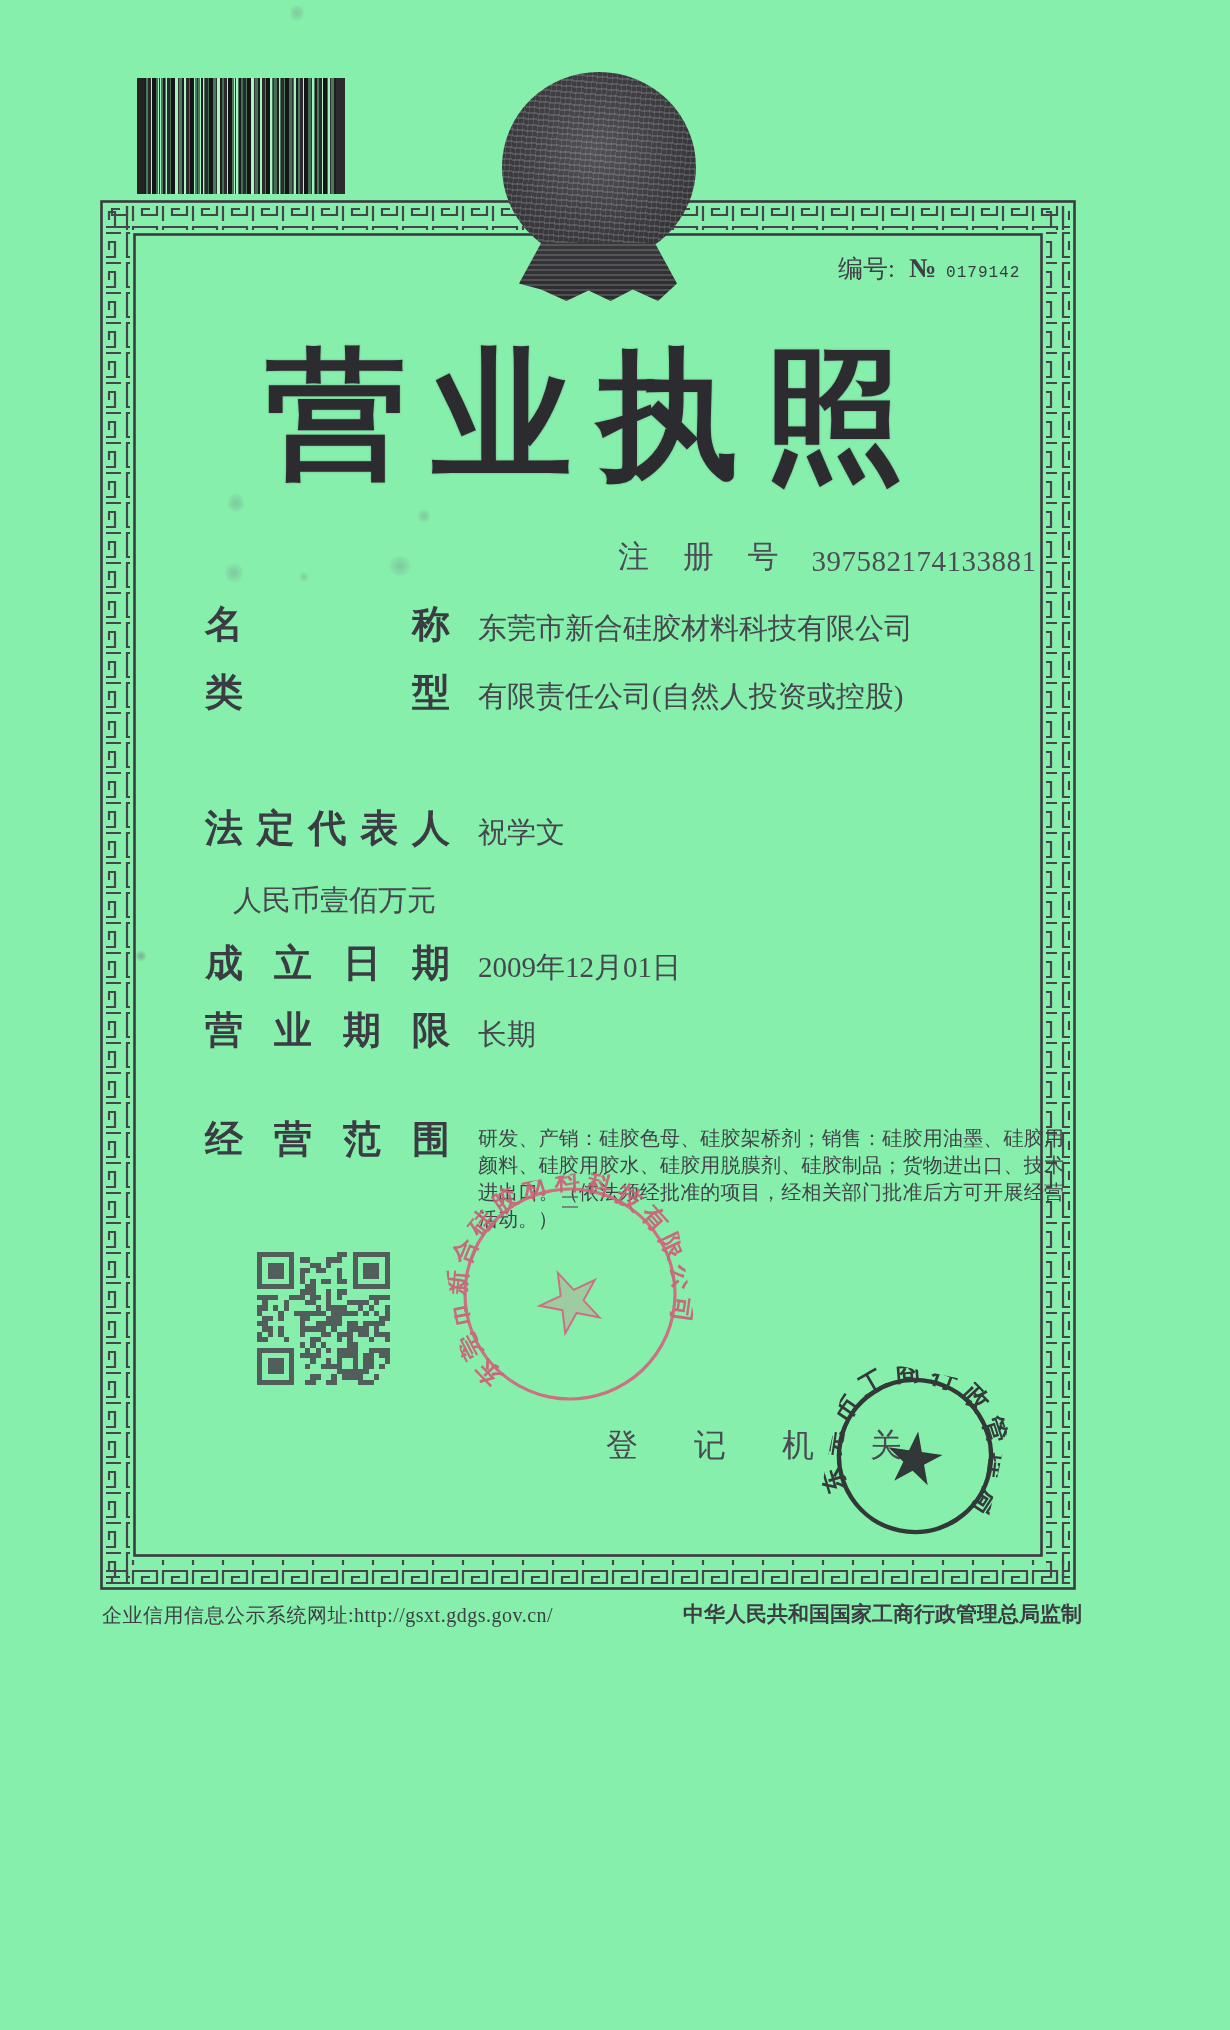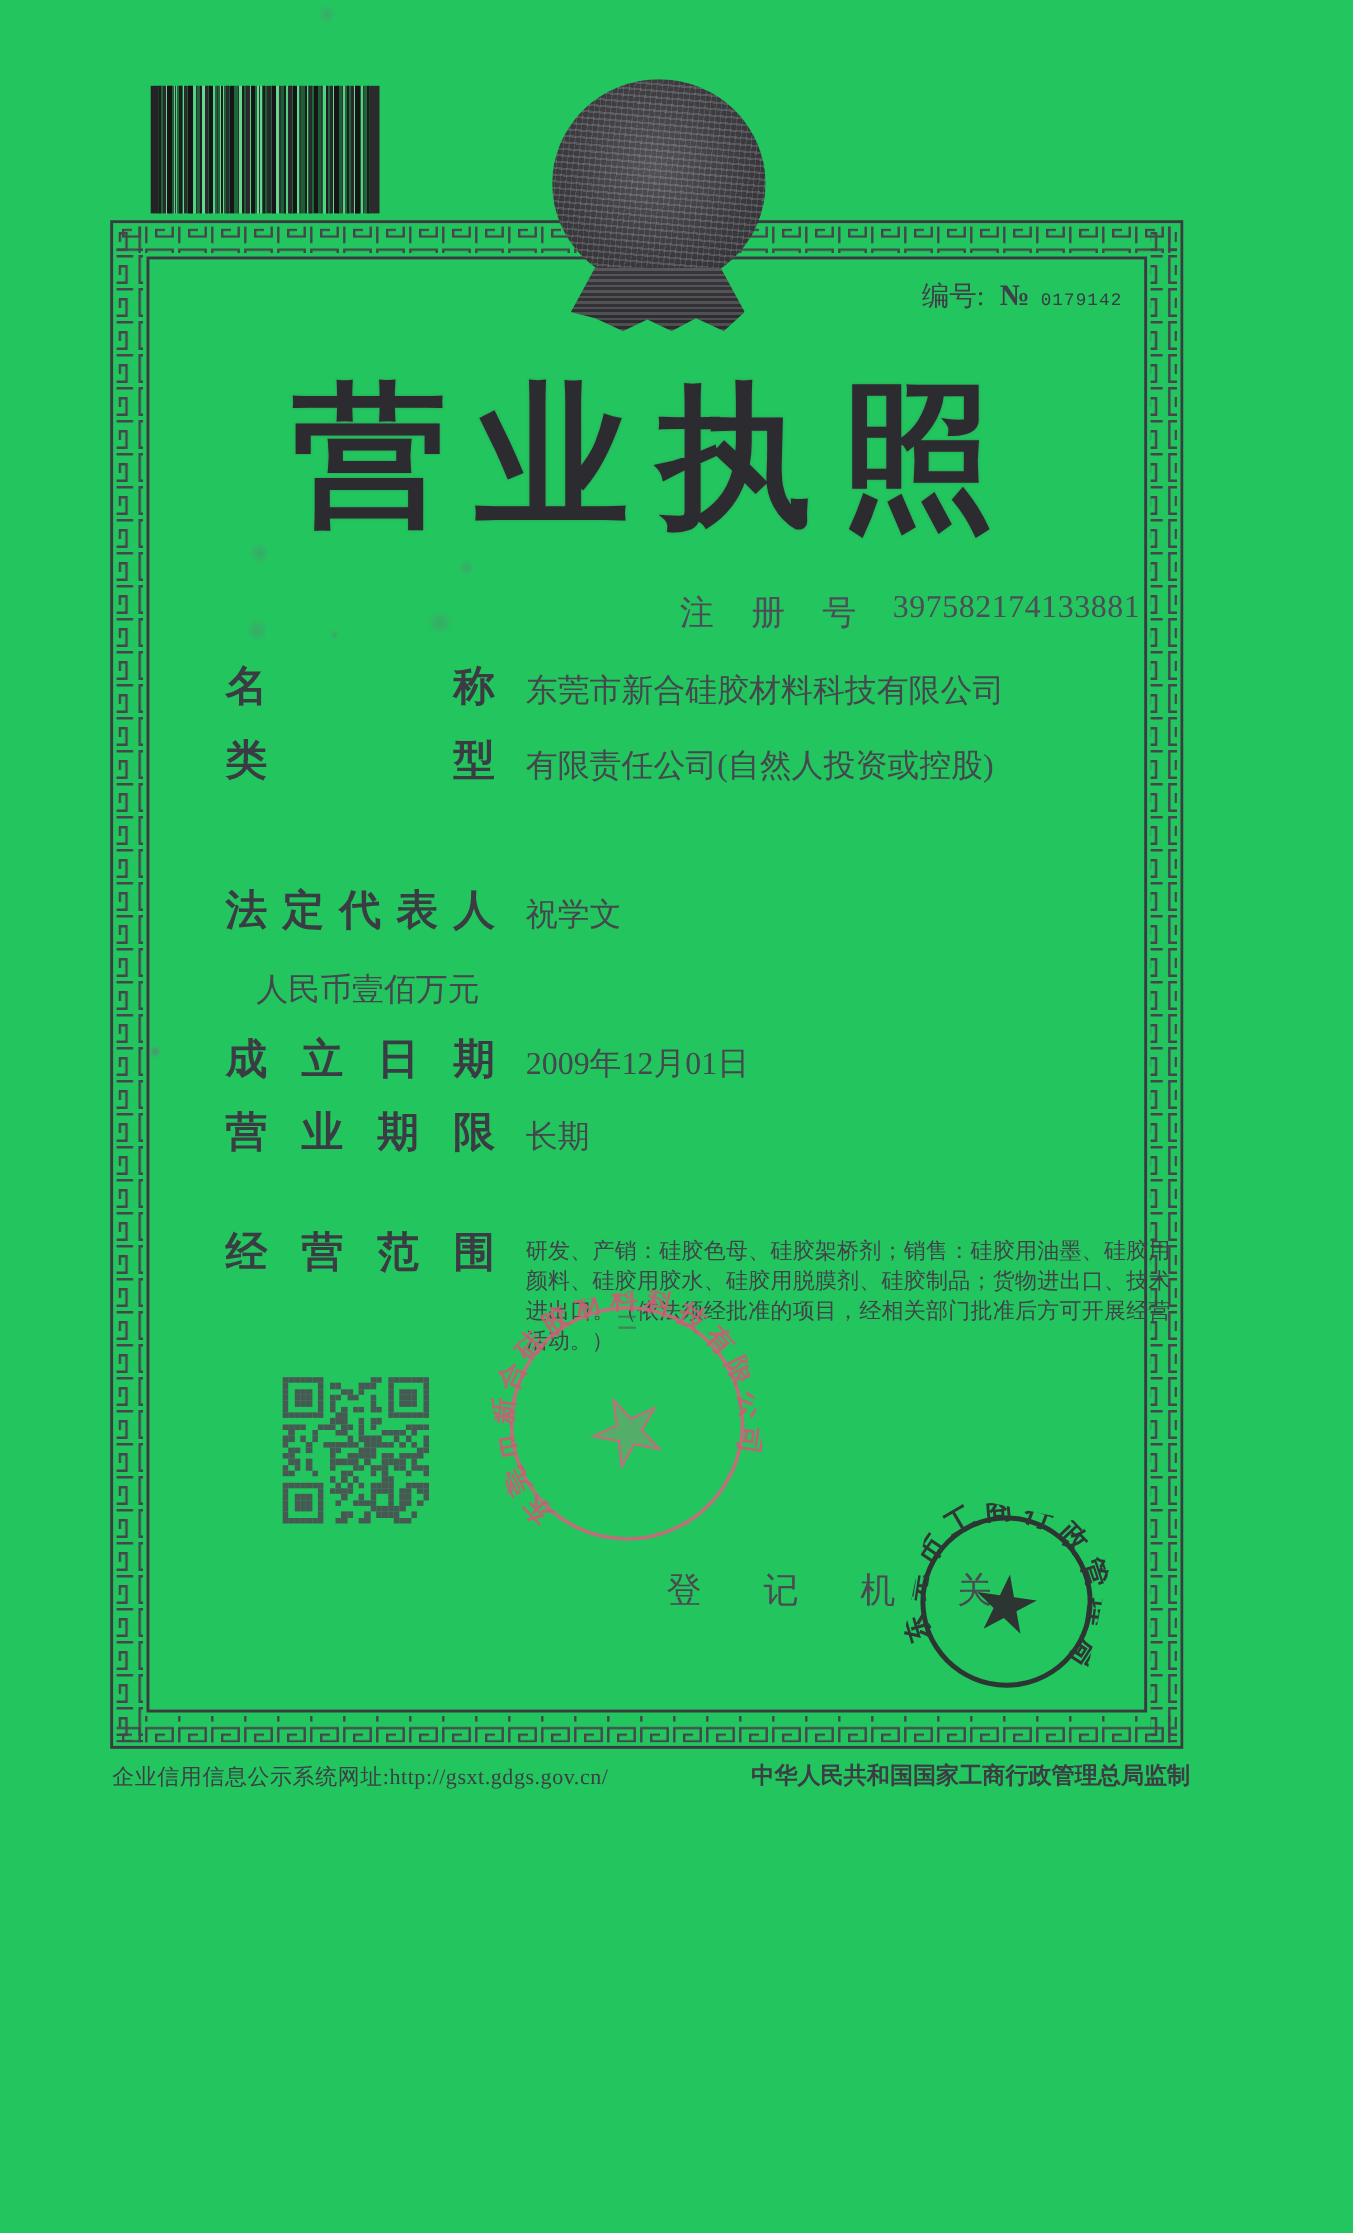--- a/index.html
+++ b/index.html
@@ -1,16 +1,16 @@
 <!DOCTYPE html>
 <html><head>
 <meta charset="utf-8">
 <style>
   html,body{margin:0;padding:0;background:#ffffff;}
-  .page{position:relative;width:1230px;height:2030px;background:#22c55e;overflow:hidden;
+  .page{position:relative;width:1230px;height:2030px;background:#86efac;overflow:hidden;
         font-family:"Liberation Serif",serif;color:#46464e;}
 
   
   .smudge{position:absolute;border-radius:50%;opacity:.28;
           background:radial-gradient(circle,#6a6a78 0%,rgba(120,120,140,.4) 55%,transparent 75%);}
 
   
   .barcode{position:absolute;left:137px;top:78px;width:192px;height:116px;
     border-left:7px solid #232326;border-right:9px solid #2b2b2e;
     background:
@@ -37,21 +37,21 @@
           font-size:25px;color:#3f3f47;}
   .serial .no-sym{font-weight:bold;font-size:27px;margin:0 10px 0 14px;}
   .serial .no-val{font-family:"Liberation Mono",monospace;font-size:16px;letter-spacing:1px;color:#3a3a42;}
 
   
   .title{position:absolute;left:100px;top:338px;width:976px;text-align:center;z-index:2;
          font-family:"Liberation Sans",sans-serif;font-weight:bold;font-size:140px;line-height:1.1;
          letter-spacing:26px;padding-left:10px;color:#2c2c30;text-shadow:0 0 2px rgba(90,90,95,.55);}
 
   
-  .regline{position:absolute;left:618px;top:536px;z-index:2;display:flex;align-items:flex-start;}
+  .regline{position:absolute;left:618px;top:536px;z-index:2;display:flex;align-items:flex-end;}
   .regline .rlabel{font-size:31px;letter-spacing:13px;color:#4d4d58;}
   .regline .rvalue{font-size:29px;margin-left:20px;color:#4d4d58;letter-spacing:.5px;}
 
   
   .row{position:absolute;left:205px;width:862px;display:flex;align-items:flex-start;z-index:2;}
   .flabel{width:245px;flex:0 0 245px;font-family:Liberation Serif, serif;font-weight:bold;
           font-size:38px;line-height:1.1;color:#3b3b43;text-align:justify;text-align-last:justify;
           text-justify:inter-character;margin-top:-6px;}
   .fvalue{margin-left:28px;font-size:29px;color:#46464e;line-height:1.25;}
   .fvalue.scope{font-size:20px;line-height:27px;width:586px;margin-left:28px;text-align:justify;color:#42424a;}

